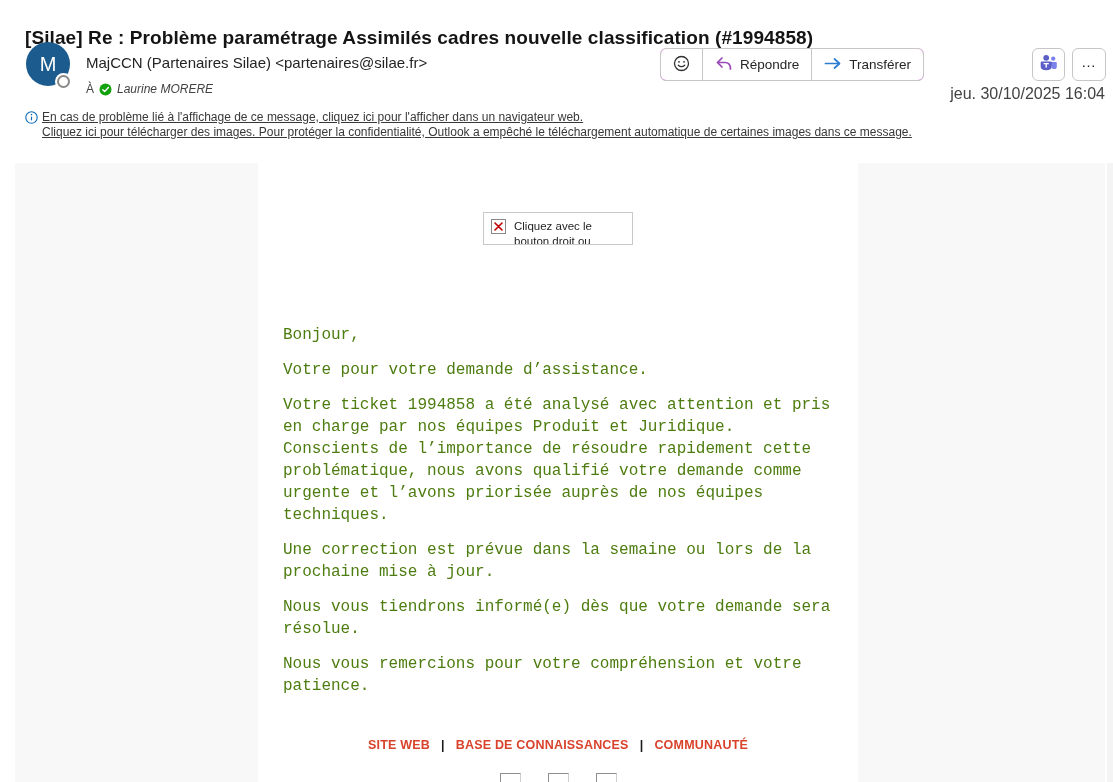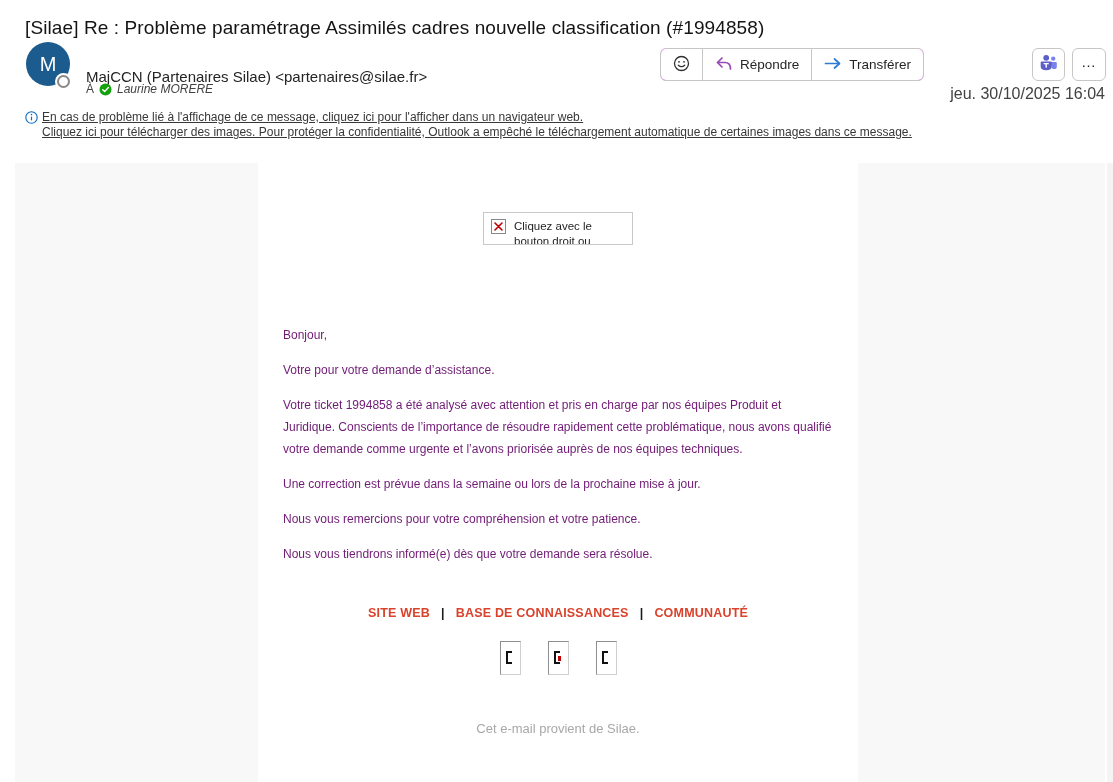--- a/index.html
+++ b/index.html
@@ -1,38 +1,38 @@
 <!DOCTYPE html>
 <html><head>
 <meta charset="utf-8">
 <style>
   * { margin:0; padding:0; box-sizing:border-box; }
   html,body { background:#fff; }
   body { font-family:"Liberation Sans", sans-serif; }
   .screen { position:relative; width:1113px; height:782px; background:#fff; overflow:hidden; }
 
   
-  .subject { position:absolute; left:25px; top:17px; font-size:19px; font-weight:400; color:#141414; letter-spacing:.1px; }
+  .subject { position:absolute; left:25px; top:27px; font-size:19px; font-weight:700; color:#141414; letter-spacing:.1px; }
 
   .action-group { position:absolute; top:48px; left:660px; height:33px; display:flex; align-items:stretch;
     border:1px solid #c7c6c4; border-radius:6px; background:#d946ef; overflow:hidden; }
   .action-cell { display:flex; align-items:center; justify-content:center; gap:7px; padding:0 12px;
     border-left:1px solid #c7c6c4; cursor:pointer; font-size:13.5px; color:#252525; background:#fff; }
   .action-cell:first-child { border-left:none; }
   .sq-btn { position:absolute; top:48px; height:33px; display:flex; align-items:center; justify-content:center;
     border:1px solid #c7c6c4; border-radius:6px; background:#fff; cursor:pointer; }
   .sq-btn.teams { left:1032px; width:33px; }
   .sq-btn.more  { left:1072px; width:34px; font-size:15px; color:#222; letter-spacing:1px; padding-bottom:6px;}
   .msg-date { position:absolute; top:85px; right:8px; font-size:16px; color:#424242; }
 
   .avatar { position:absolute; left:26px; top:42px; width:44px; height:44px; border-radius:50%;
     background:#1b5b8d; color:#fff; font-size:20px; display:flex; align-items:center; justify-content:center; cursor:pointer; }
   .presence { position:absolute; left:57px; top:75px; width:13px; height:13px; border-radius:50%;
     background:#fff; border:2px solid #8a8886; box-shadow:0 0 0 2px #fff; }
-  .sender-name { position:absolute; left:86px; top:68px; font-size:15px; color:#242424; cursor:pointer; }
+  .sender-name { position:absolute; left:86px; top:54px; font-size:15px; color:#242424; cursor:pointer; }
   .to-row { position:absolute; left:86px; top:82px; display:flex; align-items:center; gap:5px; font-size:12px; color:#424242; }
   .recipient { cursor:pointer;font-style:italic; }
 
   
   .banner { position:absolute; left:25px; top:110px; font-size:12px; color:#383838; line-height:15px; }
   .banner-row { display:flex; gap:4px;text-decoration:underline; }
   .banner-indent { margin-left:17px;align-items:center; }
   .banner a, .banner .bline { cursor:pointer; }
 
   
@@ -41,21 +41,21 @@
   .side-left  { left:15px;  width:243px; }
   .side-right { left:858px; width:247px; }
   .scroll-track { position:absolute; top:0; left:1107px; width:6px; height:619px; background:#f4f4f4; }
   .center-col { position:absolute; left:258px; top:0; width:600px; height:619px; background:#fff; padding:0 25px; }
 
   .img-placeholder { width:150px; height:33px; margin:49px auto 0; border:1px solid #c9c9c9; background:#fff;
     overflow:hidden; padding:6px 7px; display:flex; gap:8px; cursor:pointer; }
   .redx-box { flex:0 0 15px; width:15px; height:15px; border:1px solid #888; display:flex; align-items:center; justify-content:center; }
   .ph-text { font-size:11.5px; line-height:15px; color:#1f1f1f; }
 
-  .mail-text { color:#701a75; font-size:12px; }
+  .mail-text { color:#4d7c0f; font-size:16px;font-family:Liberation Mono, monospace; }
   .mail-text p { line-height:22px; margin:0 0 13px; }
   .mail-text p.first { margin-top:79px; }
 
   .links-row { margin-top:41px; display:flex; justify-content:center; align-items:center; gap:11px;
     font-size:12.5px; font-weight:bold; letter-spacing:.2px; }
   .links-row .lnk { color:#d9432c; cursor:pointer;text-align:center; }
   .links-row .sep { color:#1a1a1a; font-weight:bold; }
 
   .social-row { margin-top:21px; display:flex; justify-content:center; gap:27px; }
   .social-box { position:relative; width:21px; height:34px; background:#fff; cursor:pointer;
@@ -167,22 +167,22 @@
             </svg>
         </span>
         <span class="ph-text">Cliquez avec le bouton droit ou appuyez long</span>
       </div>
 
       <div class="mail-text">
         <p class="first">Bonjour,</p>
         <p>Votre pour votre demande d’assistance.</p>
         <p>Votre ticket 1994858 a été analysé avec attention et pris en charge par nos équipes Produit et Juridique. Conscients de l’importance de résoudre rapidement cette problématique, nous avons qualifié votre demande comme urgente et l’avons priorisée auprès de nos équipes techniques.</p>
         <p>Une correction est prévue dans la semaine ou lors de la prochaine mise à jour.</p>
+        <p>Nous vous tiendrons informé(e) dès que votre demande sera résolue.</p>
         <p>Nous vous remercions pour votre compréhension et votre patience.</p>
-        <p>Nous vous tiendrons informé(e) dès que votre demande sera résolue.</p>
       </div>
 
       <div class="links-row">
         <span class="lnk">SITE WEB</span>
         <span class="sep">|</span>
         <span class="lnk">BASE DE CONNAISSANCES</span>
         <span class="sep">|</span>
         <span class="lnk">COMMUNAUTÉ</span>
       </div>
 

